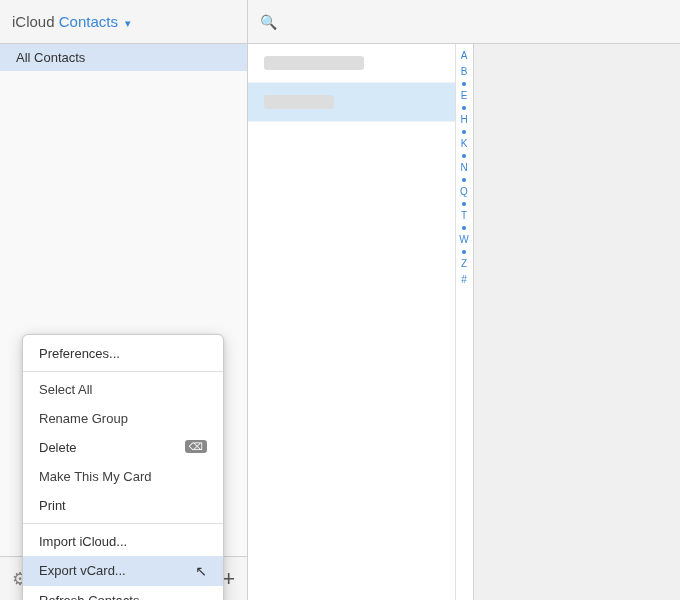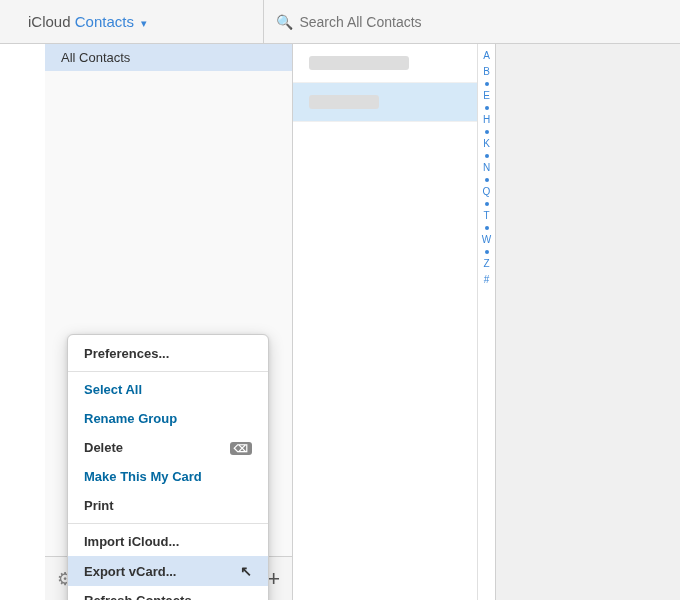--- a/index.html
+++ b/index.html
@@ -29,21 +29,20 @@
       background: #f5f5f5;
     }
 
     .header-left {
       width: 248px;
       display: flex;
       align-items: center;
       padding: 0 12px;
       border-right: 1px solid #d0d0d0;
       flex-shrink: 0;
-      margin-left: 16px;
     }
 
     .app-title {
       font-size: 15px;
       color: #555;
     }
 
     .app-title-brand {
       color: #3a86d8;
       font-weight: 500;
@@ -75,21 +74,20 @@
       font-size: 14px;
       color: #999;
       width: 100%;
     }
 
     
     .main-content {
       display: flex;
       flex: 1;
       overflow: hidden;
-      padding-left: 45px;
     }
 
     
     .sidebar {
       width: 248px;
       background: #f9f9f9;
       border-right: 1px solid #d0d0d0;
       flex-shrink: 0;
       display: flex;
       flex-direction: column;
@@ -211,27 +209,26 @@
       padding: 4px 0;
       overflow: hidden;
     }
 
     .menu-item {
       padding: 7px 16px;
       font-size: 13px;
       color: #333;
       cursor: pointer;
       display: flex;
-      align-items: flex-end;
+      align-items: flex-start;
       justify-content: space-between;
-      font-weight: bold;
     }
 
     .menu-item.disabled {
-      color: #0369a1;
+      color: #404040;
       cursor: default;
     }
 
     .menu-item.highlighted {
       background: #d6e4f5;
       gap: 24px;
     }
 
     .menu-separator {
       height: 1px;
@@ -264,21 +261,20 @@
   <div class="header">
     <div class="header-left">
       <span class="app-title">
         <span>iCloud</span>
         <span class="app-title-brand">Contacts</span>
         <span class="dropdown-arrow app-title-brand">▾</span>
       </span>
     </div>
     <div class="header-right">
       <span class="search-icon-wrap">🔍</span>
-      <input class="search-input" type="text" placeholder="Search All Contacts" style="">
     </div>
   </div>
 
   <div class="main-content">
 
     <div class="sidebar">
       <div class="sidebar-groups">
         <div class="sidebar-group-item selected">
           <span>All Contacts</span>
         </div>

